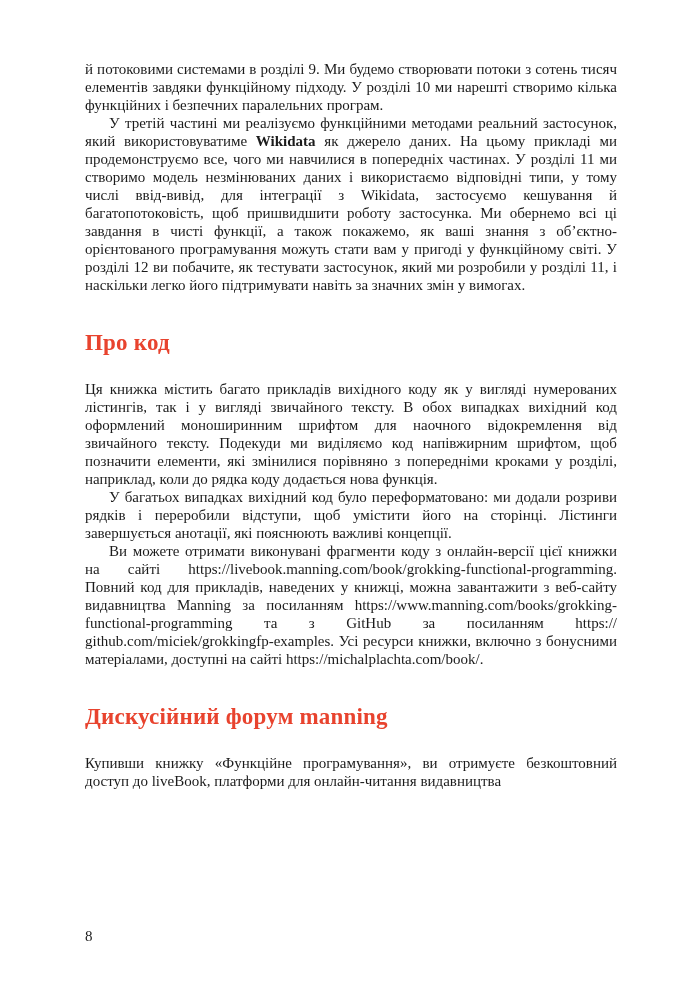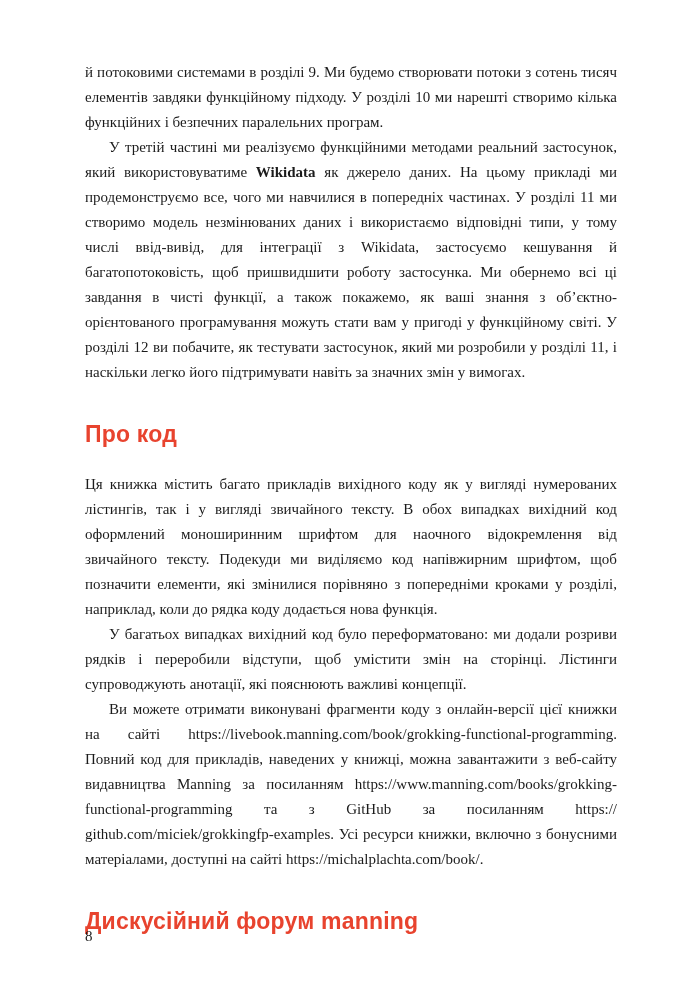--- a/index.html
+++ b/index.html
@@ -18,32 +18,32 @@
   }
   .content {
     position: absolute;
     top: 60px;
     left: 85px;
     width: 532px;
   }
   p.body-para {
     margin: 0;
     font-size: 15px;
-    line-height: 25px;
+    line-height: 18px;
     text-align: justify;
     color: #1b1b1b;
   }
   p.body-para.indent {
     text-indent: 24px;
   }
   .bold-inline {
     font-weight: 700;
   }
   h1.section-heading {
-    font-family: Liberation Sans, sans-serif;
+    font-family: Liberation Serif, serif;
     font-weight: 700;
     font-size: 23px;
     color: #e8432e;
     margin: 36px 0 24px 0;
     letter-spacing: 0.2px;
   }
   .page-number {
     position: absolute;
     left: 85px;
     bottom: 52px;
@@ -60,23 +60,24 @@
 
     <p class="body-para">й потоковими системами в розділі 9. Ми будемо створювати потоки з сотень тисяч елементів завдяки функційному підходу. У розділі 10 ми нарешті створимо кілька функційних і безпечних паралельних програм.</p>
 
     <p class="body-para indent"><span>У третій частині ми реалізуємо функційними методами реальний застосунок, який використовуватиме </span><span class="bold-inline">Wikidata</span><span> як джерело даних. На цьому прикладі ми продемонструємо все, чого ми навчилися в попередніх частинах. У розділі 11 ми створимо модель незмінюваних даних і використаємо відповідні типи, у тому числі ввід-вивід, для інтеграції з Wikidata, застосуємо кешування й багатопотоковість, щоб пришвидшити роботу застосунка. Ми обернемо всі ці завдання в чисті функції, а також покажемо, як ваші знання з об’єктно-орієнтованого програмування можуть стати вам у пригоді у функційному світі. У розділі 12 ви побачите, як тестувати застосунок, який ми розробили у розділі 11, і наскільки легко його підтримувати навіть за значних змін у вимогах.</span></p>
 
 
     <h1 class="section-heading">Про код</h1>
 
     <p class="body-para">Ця книжка містить багато прикладів вихідного коду як у вигляді нумерованих лістингів, так і у вигляді звичайного тексту. В обох випадках вихідний код оформлений моноширинним шрифтом для наочного відокремлення від звичайного тексту. Подекуди ми виділяємо код напівжирним шрифтом, щоб позначити елементи, які змінилися порівняно з попередніми кроками у розділі, наприклад, коли до рядка коду додається нова функція.</p>
 
-    <p class="body-para indent">У багатьох випадках вихідний код було переформатовано: ми додали розриви рядків і переробили відступи, щоб умістити змін на сторінці. Лістинги супроводжують анотації, які пояснюють важливі концепції.</p>
+    <p class="body-para indent">У багатьох випадках вихідний код було переформатовано: ми додали розриви рядків і переробили відступи, щоб умістити його на сторінці. Лістинги завершується анотації, які пояснюють важливі концепції.</p>
 
     <p class="body-para indent">Ви можете отримати виконувані фрагменти коду з онлайн-версії цієї книжки на сайті https://livebook.manning.com/book/grokking-functional-programming. Повний код для прикладів, наведених у книжці, можна завантажити з веб-сайту видавництва Manning за посиланням https://www.manning.com/books/grokking-functional-programming та з GitHub за посиланням https:// github.com/miciek/grokkingfp-examples. Усі ресурси книжки, включно з бонусними матеріалами, доступні на сайті https://michalplachta.com/book/.</p>
 
     <h1 class="section-heading">Дискусійний форум manning</h1>
 
+    <p class="body-para">Купивши книжку «Функційне програмування», ви отримуєте безкоштовний доступ до liveBook, платформи для онлайн-читання видавництва</p>
 
   </div>
 
   <div class="page-number">8</div>
 </div>
 
 </body></html>

